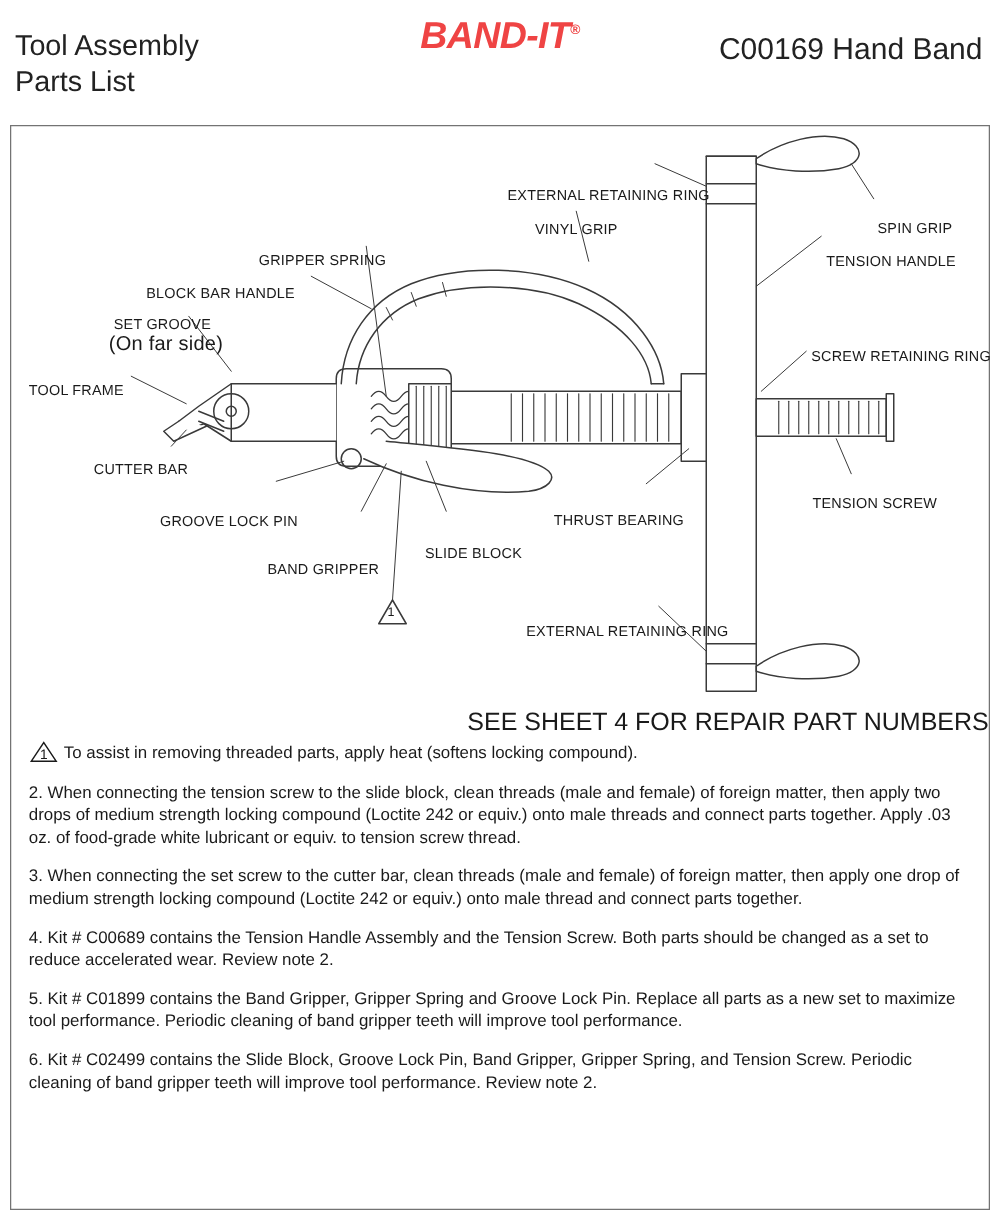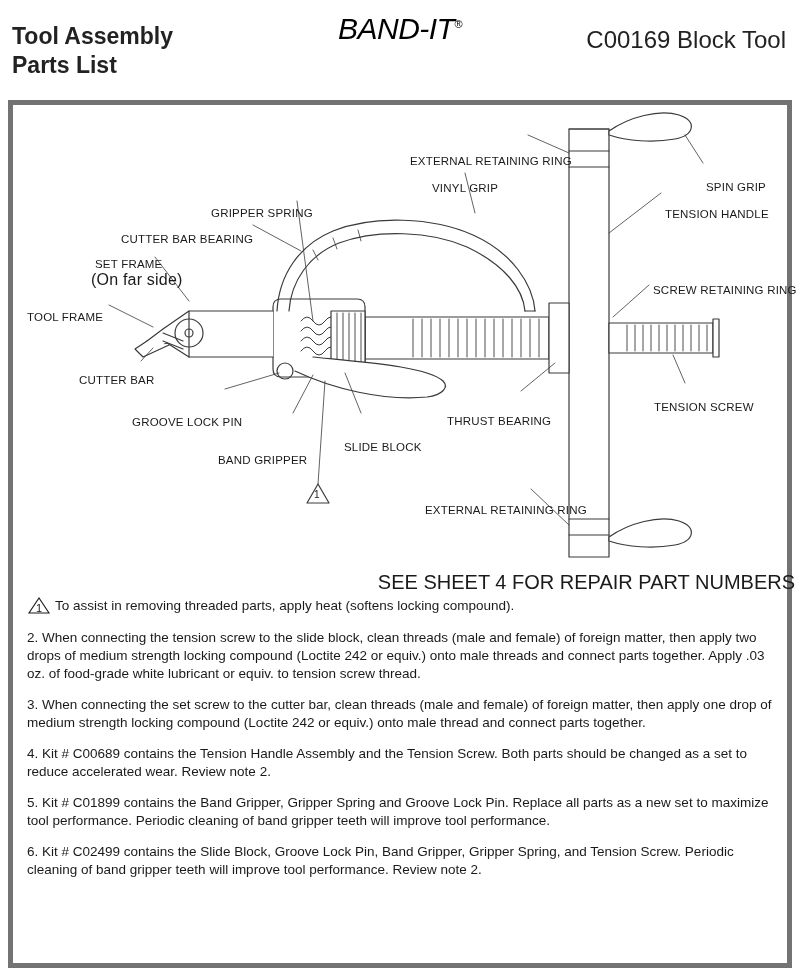--- a/index.html
+++ b/index.html
@@ -27,33 +27,33 @@
     position: relative;
     height: 98px;
     padding: 0 12px;
   }
   .title-left {
     position: absolute;
     left: 12px;
     top: 22px;
     font-size: 23px;
     line-height: 29px;
-    font-weight: 700;
+    font-weight: 400;
     color: #222;
   }
   .brand {
     position: absolute;
     left: 50%;
     transform: translateX(-50%);
     top: 12px;
     font-size: 30px;
-    font-weight: normal;
+    font-weight: bold;
     font-style: italic;
     letter-spacing: -0.5px;
-    color: #000000;
+    color: #ef4444;
     font-family: "Liberation Sans", sans-serif;
   }
   .brand .reg {
     font-size: 11px;
     font-style: normal;
     vertical-align: super;
   }
   .title-right {
     position: absolute;
     right: 14px;
@@ -62,21 +62,21 @@
     color: #222;
   }
 
   
   .frame {
     position: absolute;
     left: 8px;
     top: 100px;
     width: 784px;
     height: 868px;
-    border: 5px solid #737373;
+    border: 1px solid #737373;
     box-sizing: border-box;
   }
 
   
   .drawing {
     position: absolute;
     left: 0;
     top: 0;
     width: 782px;
     height: 478px;
@@ -146,21 +146,21 @@
 <div class="page">
 
   <div class="header">
     <div class="title-left">
       <div>Tool Assembly</div>
       <div>Parts List</div>
     </div>
     <div class="brand">
       <span>BAND-IT</span><span class="reg">®</span>
     </div>
-    <div class="title-right">C00169 Block Tool</div>
+    <div class="title-right">C00169 Hand Band</div>
   </div>
 
   <div class="frame">
 
     <div class="drawing">
 
       <svg width="782" height="478" viewBox="0 0 782 478">
         <g fill="none" stroke="#3a3a3a" stroke-width="1.2" stroke-linejoin="round" stroke-linecap="round">
 
           <path d="M556 24 L556 340 L556 452 L596 452 L596 340 L596 24 Z" fill="#ffffff"></path>
@@ -288,22 +288,22 @@
             <line x1="518" y1="384" x2="556" y2="420"></line>
           </g>
         </g>
       </svg>
 
       <div class="lbl" style="left:397px; top:50px;">EXTERNAL RETAINING RING</div>
       <div class="lbl" style="left:419px; top:77px;">VINYL GRIP</div>
       <div class="lbl" style="left:693px; top:76px;">SPIN GRIP</div>
       <div class="lbl" style="left:652px; top:103px;">TENSION HANDLE</div>
       <div class="lbl" style="left:198px; top:102px;">GRIPPER SPRING</div>
-      <div class="lbl" style="left:108px; top:128px;">CUTTER BAR BEARING</div>
-      <div class="lbl" style="left:82px; top:153px;">SET FRAME</div>
+      <div class="lbl" style="left:108px; top:128px;">BLOCK BAR HANDLE</div>
+      <div class="lbl" style="left:82px; top:153px;">SET GROOVE</div>
       <div class="lbl small" style="left:78px; top:166px;">(On far side)</div>
       <div class="lbl" style="left:640px; top:179px;">SCREW RETAINING RING</div>
       <div class="lbl" style="left:14px; top:206px;">TOOL FRAME</div>
       <div class="lbl" style="left:66px; top:269px;">CUTTER BAR</div>
       <div class="lbl" style="left:641px; top:296px;">TENSION SCREW</div>
       <div class="lbl" style="left:119px; top:311px;">GROOVE LOCK PIN</div>
       <div class="lbl" style="left:434px; top:310px;">THRUST BEARING</div>
       <div class="lbl" style="left:205px; top:349px;">BAND GRIPPER</div>
       <div class="lbl" style="left:331px; top:336px;">SLIDE BLOCK</div>
       <div class="lbl" style="left:412px; top:399px;">EXTERNAL RETAINING RING</div>

